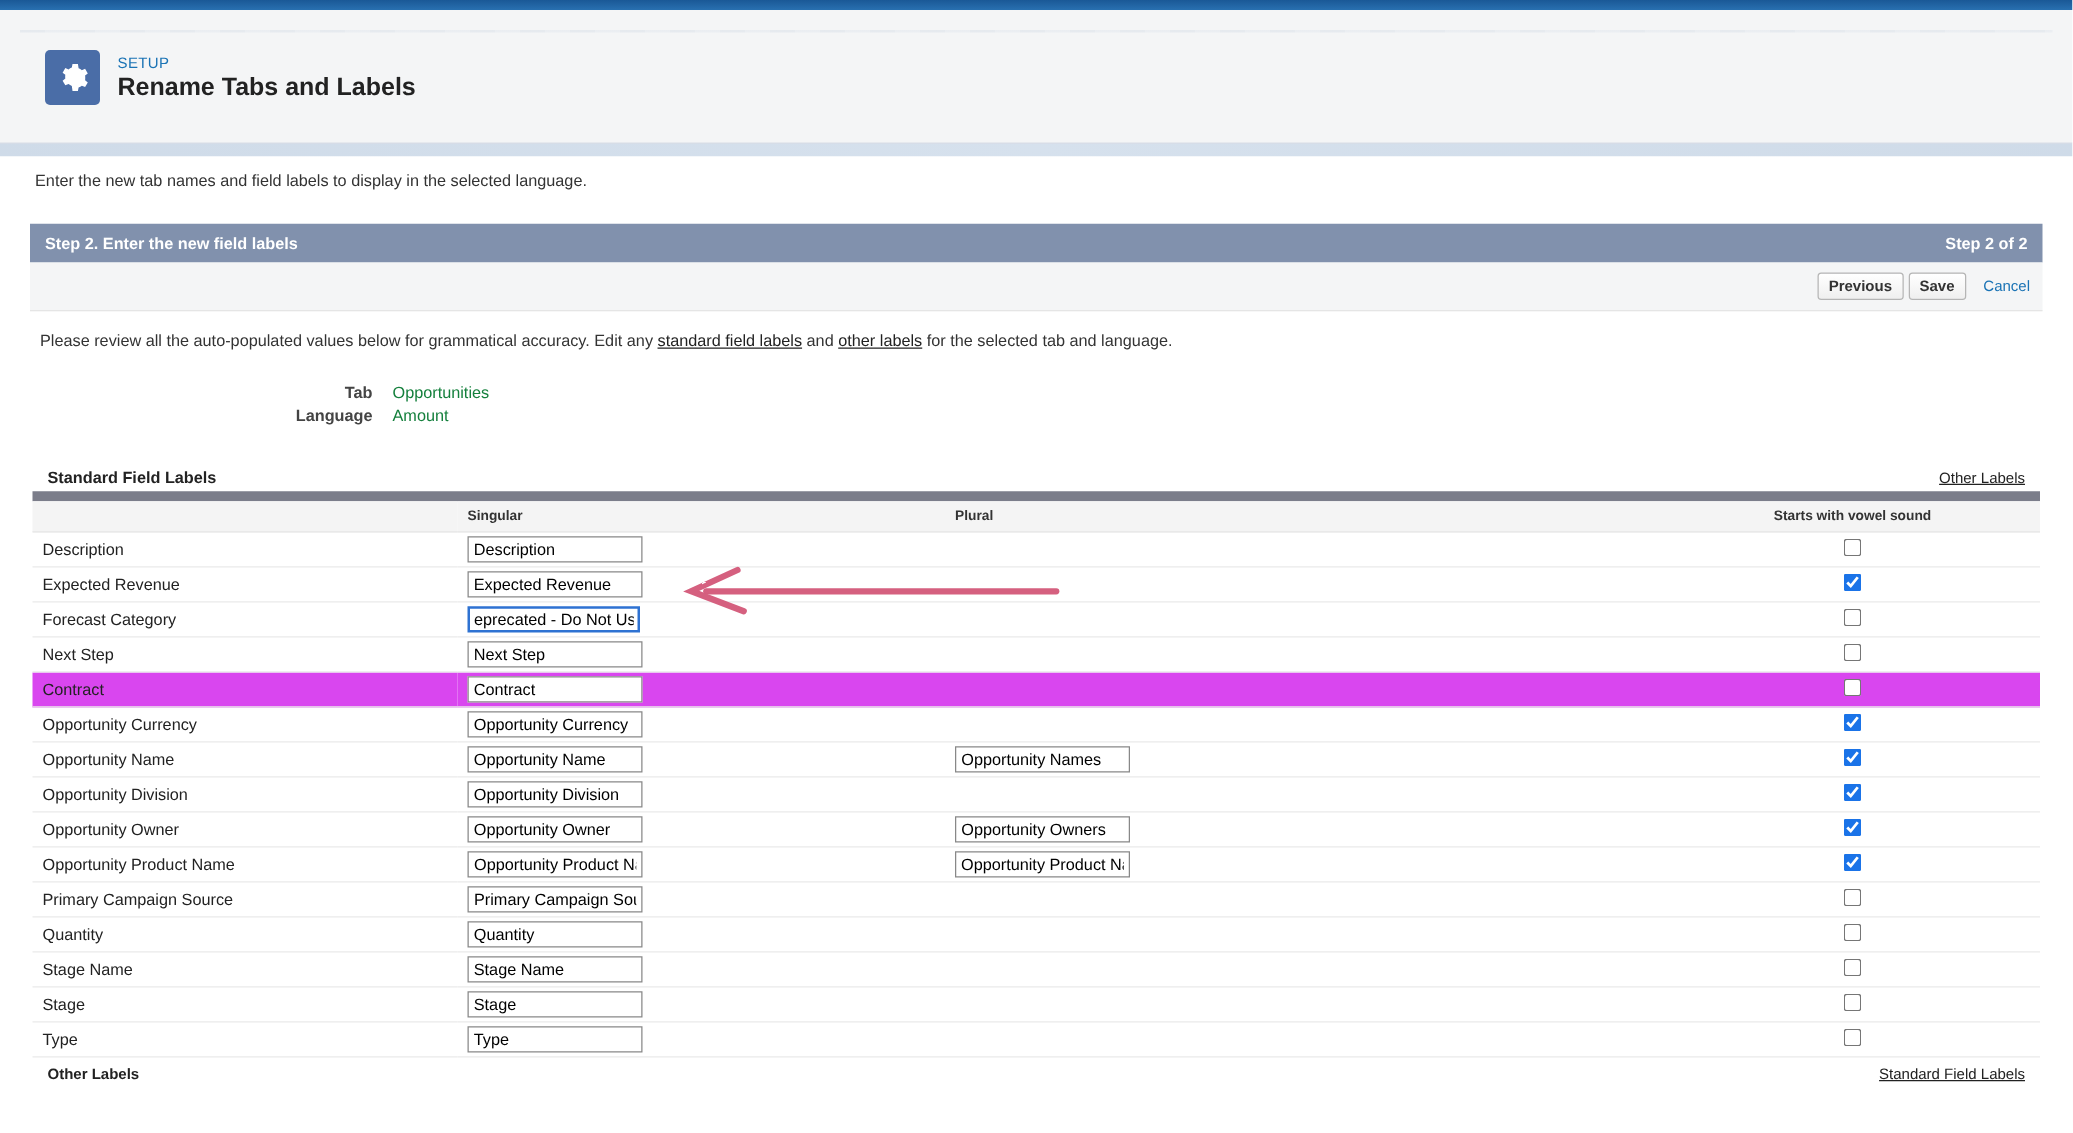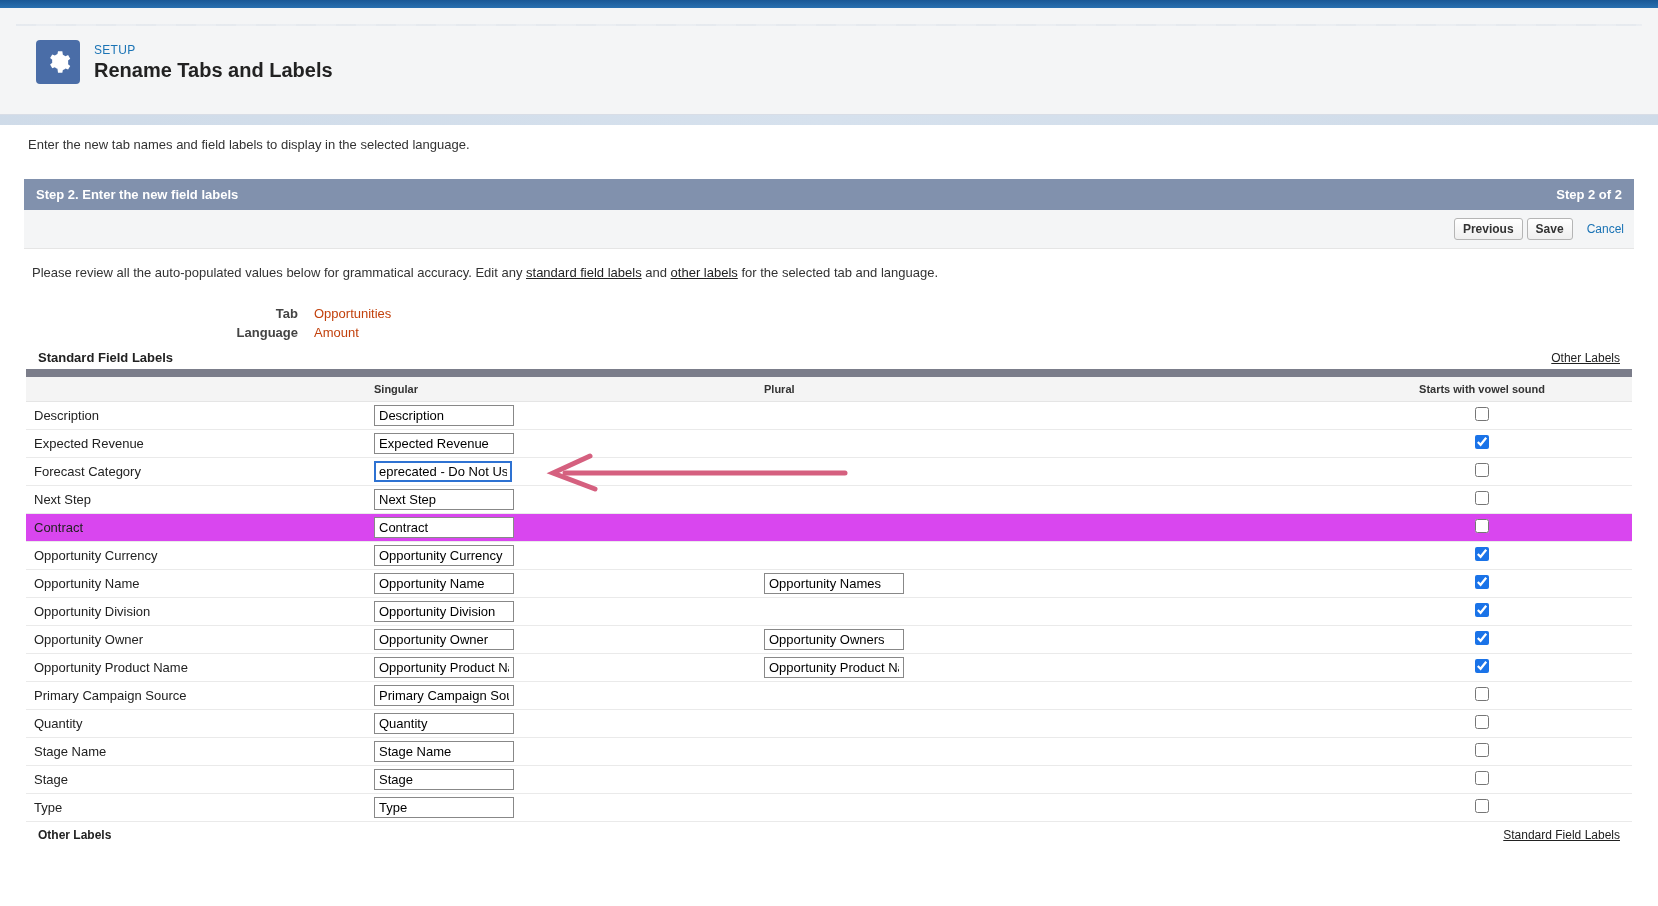--- a/index.html
+++ b/index.html
@@ -27,24 +27,24 @@
     .step-left {  }
     .step-right {  }
     
     .button-bar { background: #f4f5f6; padding: 8px 10px; display: flex; justify-content: flex-end; align-items: center; gap: 4px; border-bottom: 1px solid #e5e5e5; }
     .btn { font-size: 12px; padding: 3px 8px; border: 1px solid #b5b5b5; border-radius: 3px; background: linear-gradient(#fff, #efefef); cursor: pointer; font-weight: bold; color: #333; }
     .link-cancel { color: #1a73b5; text-decoration: none; font-size: 12px; margin-left: 10px; cursor: pointer; }
     
     .review-text { padding: 16px 8px; font-size: 13px; color: #333; }
     .review-text a { color: #222; text-decoration: underline; cursor: pointer; }
     
-    .meta-table { margin: 8px 0 8px 0; font-size: 13px; }
+    .meta-table { margin: 8px 0 32px 0; font-size: 13px; }
     .meta-row { display: flex; padding: 2px 0; }
     .meta-label { width: 290px; text-align: right; font-weight: bold; color: #444; padding-right: 16px; }
-    .meta-value { color: #c2410c; }
+    .meta-value { color: #15803d; }
     
     .section-header { display: flex; justify-content: space-between; align-items: baseline; padding: 0 14px 4px 14px; }
     .section-title { font-weight: bold; font-size: 13px; color: #222; }
     .section-link { color: #222; text-decoration: underline; font-size: 12px; cursor: pointer; }
     
     .thick-line { height: 8px; background: #7b7d8a; margin: 0 2px; }
     
     .field-table { width: 100%; border-collapse: collapse; margin: 0 2px; width: calc(100% - 4px); }
     .field-table thead th { background: #f4f4f4; font-size: 11px; font-weight: bold; color: #333; padding: 6px 8px; text-align: left; border-bottom: 1px solid #e5e5e5; }
     .field-table thead th.col-vowel { text-align: center; width: 300px; }

